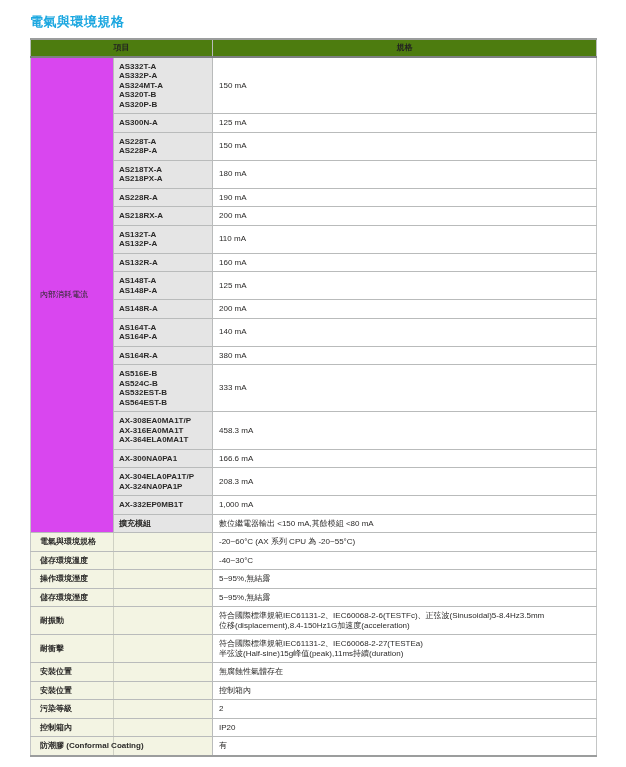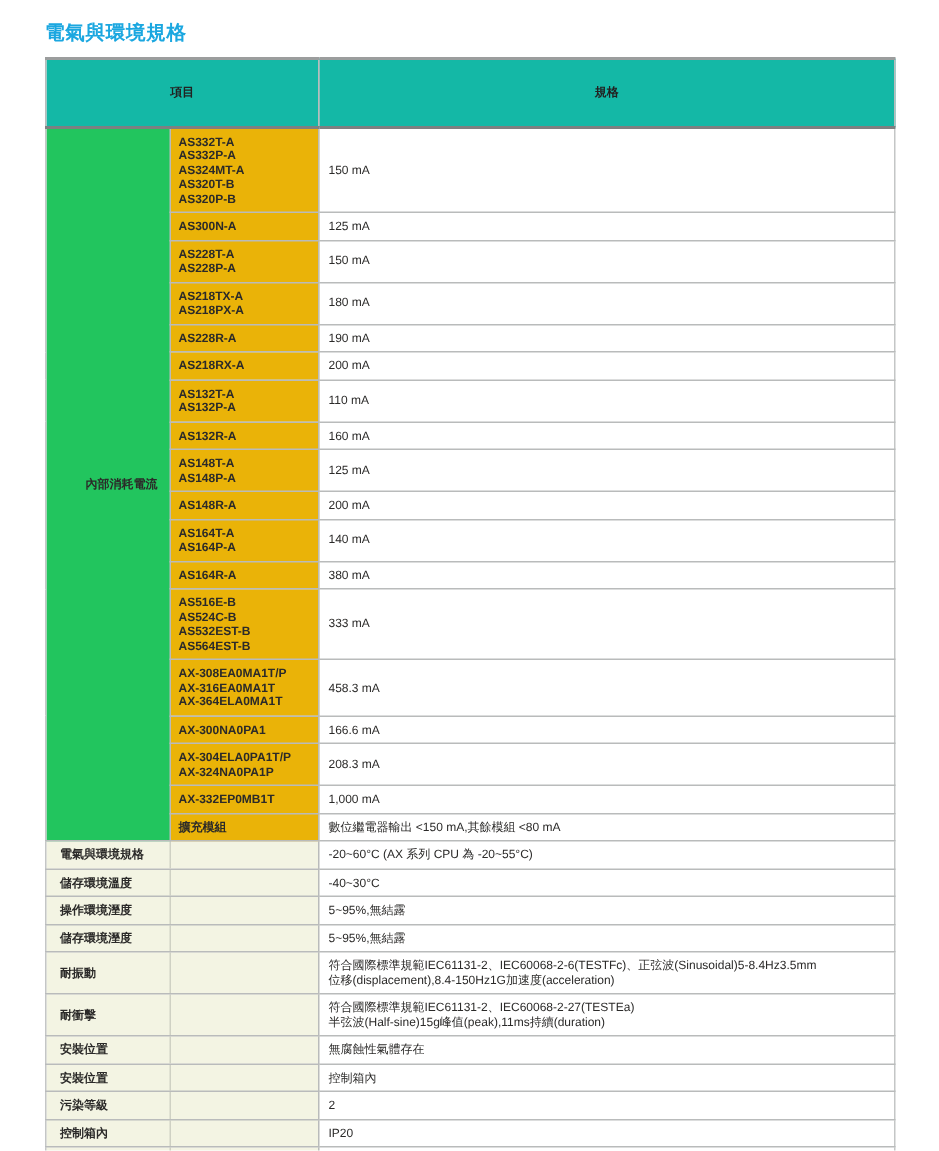--- a/index.html
+++ b/index.html
@@ -29,43 +29,43 @@
   col.c2 { width: 99px; }
   col.c3 { width: 384px; }
   th, td {
     border: 1px solid #b9bbbb;
     font-size: 8px;
     line-height: 9.5px;
     padding: 4px 5px;
     vertical-align: middle;
   }
   thead th {
-    background: #14b8a6;
+    background: #4d7c0f;
     border-top: 2px solid #9b9d9d;
     border-bottom: 2px solid #7d8081;
     font-weight: bold;
     text-align: center;
-    padding: 17px 4px;
+    padding: 3px 4px;
     color: #222;
     margin-left: 36px;
   }
   td.cat {
-    background: #22c55e;
-    font-weight: bold;
-    padding-left: 26px;
+    background: #d946ef;
+    font-weight: normal;
+    padding-left: 9px;
     border-left-color: #c4c6c6;
   }
   td.label {
     background: #f3f4e3 linear-gradient(#cfd1c4, #cfd1c4) no-repeat 82px 0 / 1px 100%;
     font-weight: bold;
     padding-left: 9px;
     border-left-color: #c4c6c6;
   }
   td.model {
-    background: #eab308;
+    background: #e5e5e5;
     font-weight: bold;
     white-space: pre-line;
   }
   td.val {
     background: #ffffff;
     border-left: 1px solid #14b8a6;
     border-right-color: #c4c6c6;
     padding-left: 6px;
     white-space: pre-line;
   }

